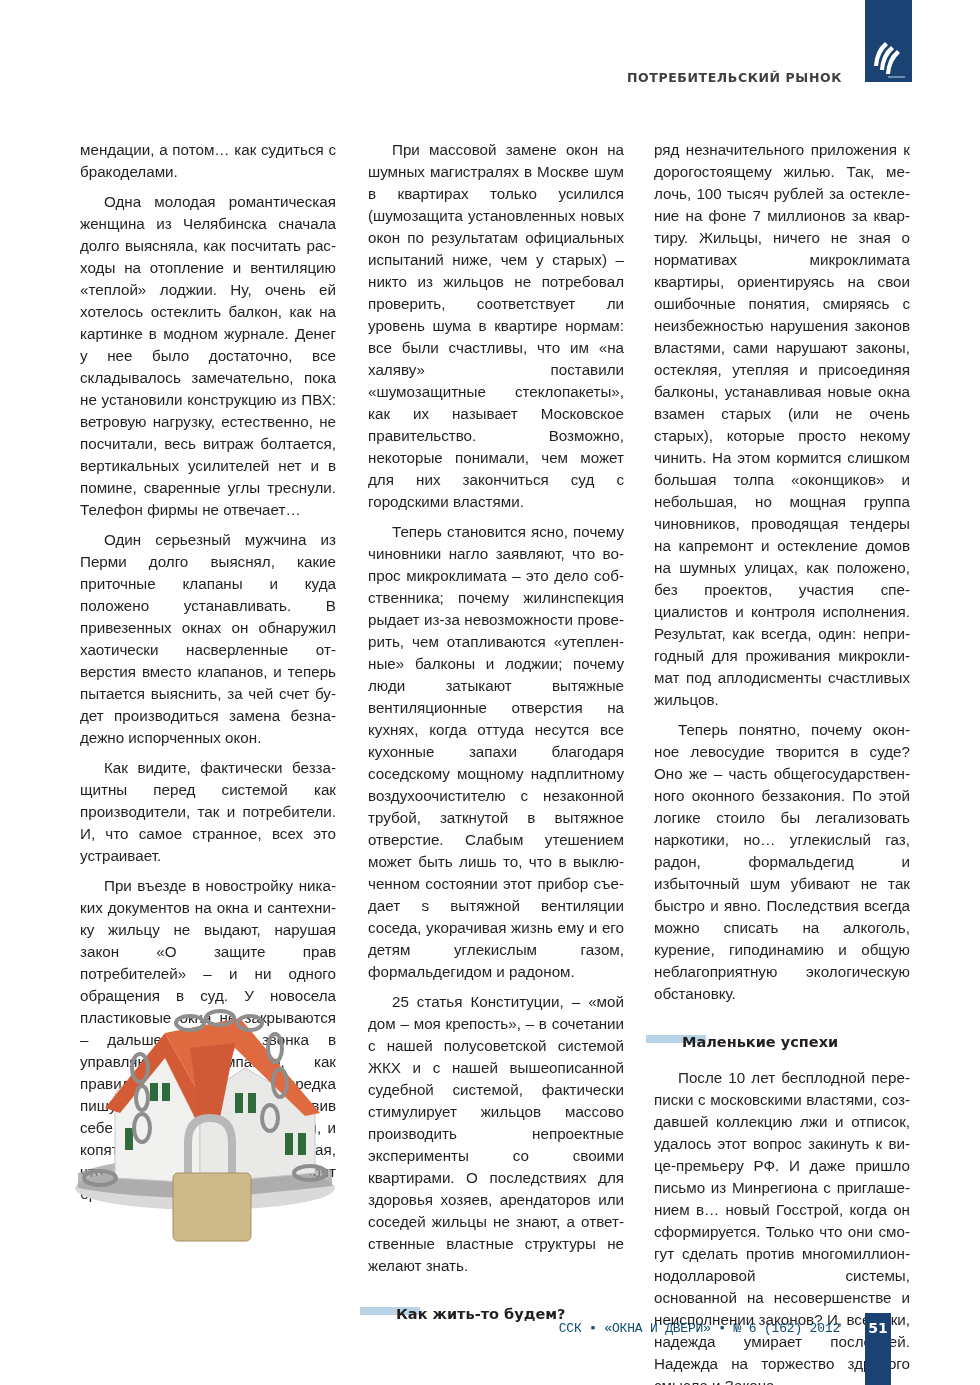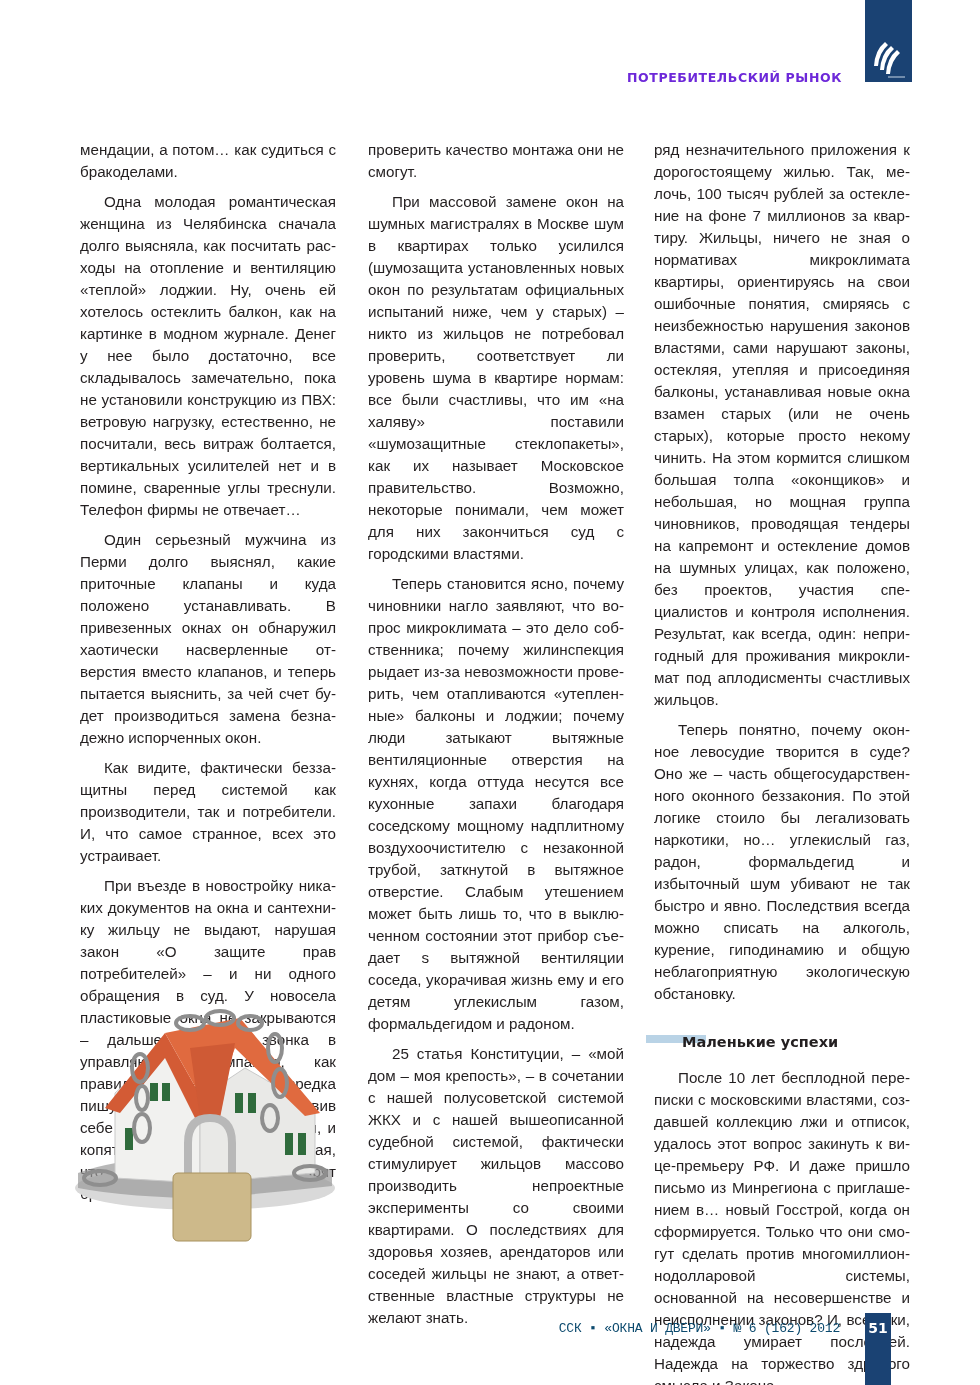--- a/index.html
+++ b/index.html
@@ -1,21 +1,21 @@
 <!DOCTYPE html>
 <html><head>
 <meta charset="utf-8">
 <style>
   html, body { margin: 0; padding: 0; background: #ffffff; }
   body { width: 980px; height: 1385px; position: relative; overflow: hidden;
          font-family: "Liberation Sans", "DejaVu Sans", sans-serif; color: #231f20; }
   .logo-tab { position: absolute; left: 865px; top: 0; width: 47px; height: 82px; background: #1a4273; }
   .logo-tab svg { position: absolute; left: 6px; top: 38px; }
   .section-title { position: absolute; right: 138px; top: 70px; font-family: "DejaVu Sans", sans-serif;
-                   font-weight: bold; font-size: 12.5px; letter-spacing: 0.6px; color: #6d28d9; }
+                   font-weight: bold; font-size: 12.5px; letter-spacing: 0.6px; color: #404040; }
   .col { position: absolute; top: 131px; width: 272px; font-size: 15.2px; line-height: 22px; text-align: justify; hyphens: manual; }
   .col1 { left: 72px; }
   .col2 { left: 360px; }
   .col3 { left: 646px; }
   .col p { margin: 8px; text-indent: 24px; }
   .col p.cont { text-indent: 0; }
   .subhead { position: relative; margin: 26px 0 14px 0; height: 22px; }
   .subhead .bar { position: absolute; left: 0; top: 4px; width: 60px; height: 8px; background: #b9d3e6; }
   .subhead .txt { position: absolute; left: 36px; top: 0; font-family: "DejaVu Sans", sans-serif; font-weight: bold; font-size: 14.5px; color: #231f20; }
   .source { text-align: right; font-family: "Liberation Sans", sans-serif; font-weight: bold; font-size: 12px; margin-top: 18px; padding-right: 2px; letter-spacing: -0.2px; }
@@ -81,24 +81,27 @@
       <ellipse cx="240" cy="185" rx="16" ry="7"></ellipse>
     </g>
 
     <path d="M118 185 L118 155 Q118 130 140 130 Q162 130 162 155 L162 185" fill="none" stroke="#b8b8b8" stroke-width="8"></path>
 
     <rect x="103" y="185" width="78" height="68" rx="5" fill="#cdb98a" stroke="#a8925e"></rect>
   </svg>
 </div>
 
 <div class="col col2">
-  <p class="cont">проверить качество монтажа они не смогут.</p>
   <p>При массовой замене окон на шумных магистралях в Москве шум в квартирах только усилился (шумо­защита установленных новых окон по результатам официальных испы­таний ниже, чем у старых) – никто из жильцов не потребовал проверить, соответствует ли уровень шума в квартире нормам: все были счаст­ливы, что им «на халяву» поставили «шумозащитные стеклопакеты», как их называет Московское правитель­ство. Возможно, некоторые понима­ли, чем может для них закончиться суд с городскими властями.</p>
   <p>Теперь становится ясно, почему чиновники нагло заявляют, что во­прос микроклимата – это дело соб­ственника; почему жилинспекция рыдает из-за невозможности прове­рить, чем отапливаются «утеплен­ные» балконы и лоджии; почему лю­ди затыкают вытяжные вентиляци­онные отверстия на кухнях, когда оттуда несутся все кухонные запа­хи благодаря соседскому мощному надплитному воздухоочистителю с незаконной трубой, заткнутой в вы­тяжное отверстие. Слабым утешени­ем может быть лишь то, что в выклю­ченном состоянии этот прибор съе­дает s вытяжной вентиляции соседа, укорачивая жизнь ему и его детям углекислым газом, формальдегидом и радоном.</p>
   <p>25 статья Конституции, – «мой дом – моя крепость», – в сочетании с нашей полусоветской системой ЖКХ и с нашей вышеописанной судебной системой, фактически стимулирует жильцов массово производить не­проектные эксперименты со свои­ми квартирами. О последствиях для здоровья хозяев, арендаторов или соседей жильцы не знают, а ответ­ственные властные структуры не же­лают знать.</p>
+  <div class="subhead">
+    <span class="bar"></span>
+    <span class="txt">Как жить-то будем?</span>
+  </div>
 </div>
 
 <div class="col col3">
   <p class="cont">ряд незначительного приложения к дорогостоящему жилью. Так, ме­лочь, 100 тысяч рублей за остекле­ние на фоне 7 миллионов за квар­тиру. Жильцы, ничего не зная о нор­мативах микроклимата квартиры, ориентируясь на свои ошибочные понятия, смиряясь с неизбежностью нарушения законов властями, сами нарушают законы, остекляя, уте­пляя и присоединяя балконы, уста­навливая новые окна взамен ста­рых (или не очень старых), кото­рые просто некому чинить. На этом кормится слишком большая толпа «оконщиков» и небольшая, но мощ­ная группа чиновников, проводящая тендеры на капремонт и остекление домов на шумных улицах, как по­ложено, без проектов, участия спе­циалистов и контроля исполнения. Результат, как всегда, один: непри­годный для проживания микрокли­мат под аплодисменты счастливых жильцов.</p>
   <p>Теперь понятно, почему окон­ное левосудие творится в суде? Оно же – часть общегосударствен­ного оконного беззакония. По этой логике стоило бы легализовать нар­котики, но… углекислый газ, радон, формальдегид и избыточный шум убивают не так быстро и явно. По­следствия всегда можно списать на алкоголь, курение, гиподинамию и общую неблагоприятную экологиче­скую обстановку.</p>
   <div class="subhead">
     <span class="bar"></span>
     <span class="txt">Маленькие успехи</span>
   </div>
   <p>После 10 лет бесплодной пере­писки с московскими властями, соз­давшей коллекцию лжи и отписок, удалось этот вопрос закинуть к ви­це-премьеру РФ. И даже пришло письмо из Минрегиона с приглаше­нием в… новый Госстрой, когда он сформируется. Только что они смо­гут сделать против многомиллион­нодолларовой системы, основанной на несовершенстве и неисполнении законов? И, все-таки, надежда уми­рает последней. Надежда на торже­ство здравого смысла и Закона.</p>

